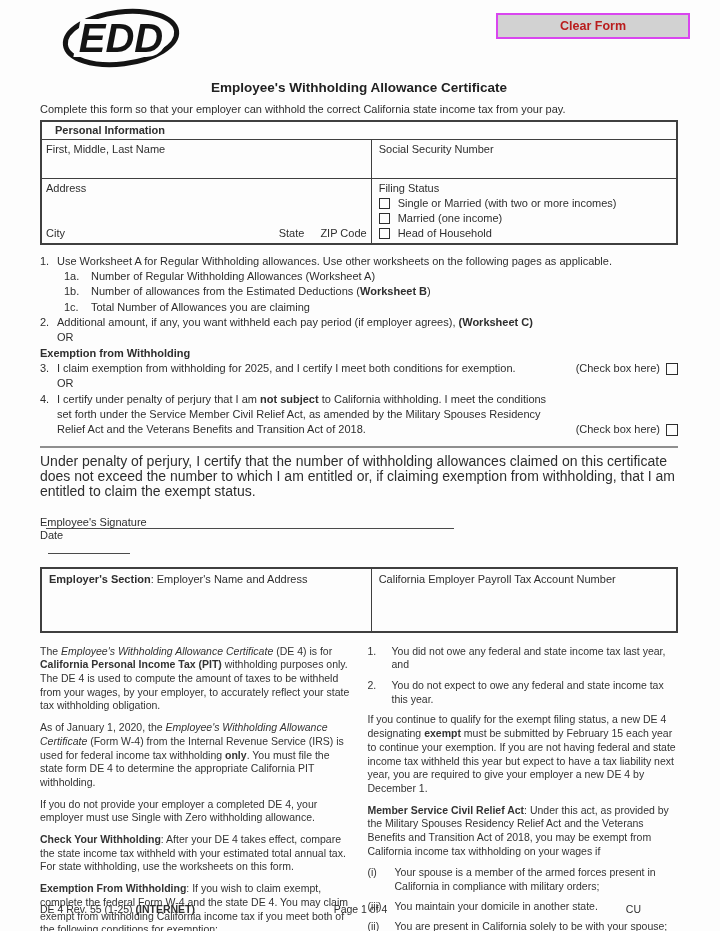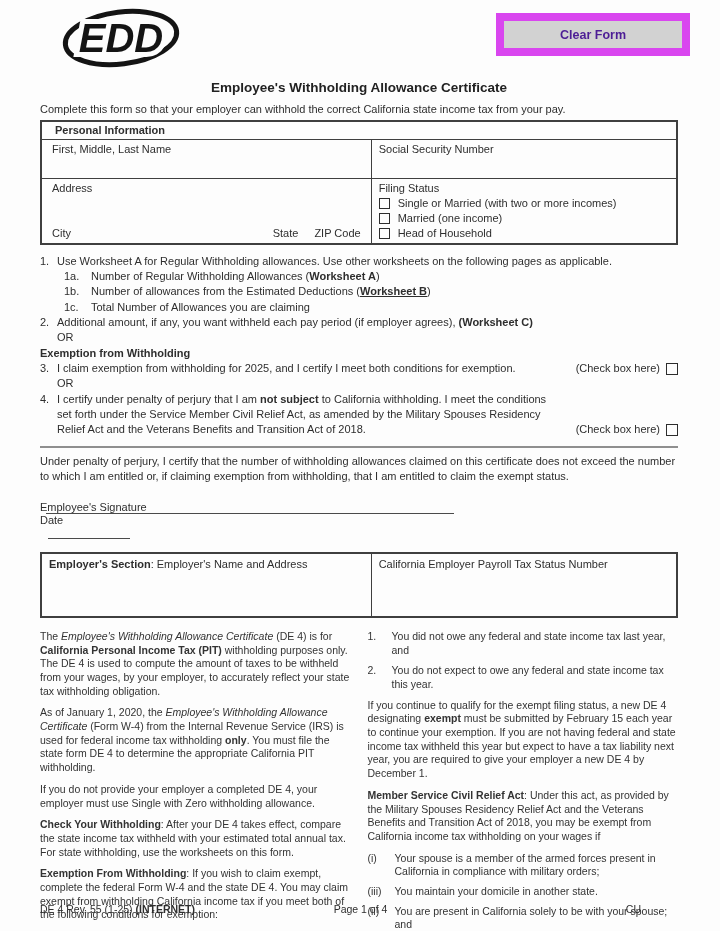--- a/index.html
+++ b/index.html
@@ -10,36 +10,36 @@
     color: #2e2e2e;
     overflow: hidden;
   }
   .page { position: relative; width: 720px; height: 931px; background: #fdfdfd; padding: 0 42px 0 40px; }
 
   
   .header { position: relative; height: 96px; }
   .logo { position: absolute; left: 20px; top: 6px; }
   .clear-form {
     position: absolute; right: -12px; top: 13px;
-    width: 194px; height: 43px;
-    background: #d2d2d2; border: 8px solid #d946ef;
+    width: 194px; height: 26px;
+    background: #d2d2d2; border: 2px solid #d946ef;
     font-family: "Liberation Sans", sans-serif;
-    font-weight: bold; font-size: 12.5px; color: #4c1d95;
+    font-weight: bold; font-size: 12.5px; color: #b91c1c;
     cursor: pointer;
   }
   .title { position: absolute; left: 0; right: 0; bottom: 1px; text-align: center; font-size: 13.5px; font-weight: bold; color: #222; }
   .intro { font-size: 11px; margin: 7px 0 5px; }
 
   
   .box { border: 2px solid #3f3f3f; background: #fdfdfd; }
   .pi-header { font-weight: bold; font-size: 11px; padding: 2px 13px 3px; border-bottom: 1.5px solid #3f3f3f; }
   .pi-row { display: flex; font-size: 11px; }
   .pi-row.r1 { border-bottom: 1.5px solid #3f3f3f; min-height: 39px; }
   .pi-row.r2 { min-height: 64px; justify-content: center; }
-  .cell-l { width: 52%; border-right: 1.5px solid #3f3f3f; padding: 3px 10px; display: flex; flex-direction: column; }
+  .cell-l { width: 52%; border-right: 1.5px solid #3f3f3f; padding: 3px 4px; display: flex; flex-direction: column; }
   .cell-r { flex: 1; padding: 3px 7px; }
   .city-row { margin-top: auto; display: flex; align-items: flex-end; padding-bottom: 1px; }
   .city-row .grow { flex: 1; }
   .city-row .state { margin-right: 16px; }
   .opt { display: flex; align-items: center; gap: 8px; margin-top: 3px; }
   .cb { width: 11px; height: 11px; border: 1.5px solid #2d2d2d; background: #fdfdfd; flex: none; display: inline-block; }
 
   
   .list { margin-top: 9px; font-size: 11px; }
   .li { display: flex; line-height: 15.2px; }
@@ -48,21 +48,21 @@
   .li.sub .n { width: 27px; }
   .or { margin-left: 17px; line-height: 15.2px; font-size: 11px; }
   .sec-head { font-weight: bold; font-size: 11px; line-height: 16px; }
   .li34 { display: flex; font-size: 11px; line-height: 15.2px; }
   .li34 .n { width: 17px; flex: none; }
   .li34 .txt { max-width: 500px; }
   .check { margin-left: auto; display: flex; align-items: center; gap: 6px; white-space: nowrap; align-self: flex-end; }
   .cb2 { width: 12px; height: 12px; border: 1.5px solid #2d2d2d; background: #fdfdfd; display: inline-block; }
 
   .divider { border: none; border-top: 2px solid #8f8f8f; margin: 9px 0 6px; }
-  .perjury { font-size: 11px; line-height: 14.8px; }
+  .perjury { font-size: 14px; line-height: 14.8px; }
 
   
   .sig-row { display: flex; font-size: 11px; margin: 17px 0 13px; flex-direction: column; }
   .fill-line { border-bottom: 1.4px solid #4a4a4a; height: 13px; }
   .sig-line { flex: 1; margin: 0 9px 0 6px; max-width: 408px; }
   .date-line { width: 82px; margin-left: 8px; }
 
   
   .emp { display: flex; min-height: 66px; font-size: 11px; }
   .emp .cell-l, .emp .cell-r { padding: 4px 7px; }
@@ -139,25 +139,25 @@
     </div>
   </div>
 
   <div class="list">
     <div class="li">
       <span class="n">1.</span>
       <span>Use Worksheet A for Regular Withholding allowances. Use other worksheets on the following pages as applicable.</span>
     </div>
     <div class="li sub">
       <span class="n">1a.</span>
-      <span><span>Number of Regular Withholding Allowances (</span><span style="font-weight: bold;">Worksheet A</span><span>)</span></span>
+      <span><span>Number of Regular Withholding Allowances (</span><span style="font-weight: normal;">Worksheet A</span><span>)</span></span>
     </div>
     <div class="li sub">
       <span class="n">1b.</span>
-      <span><span>Number of allowances from the Estimated Deductions (</span><span style="font-weight: bold; text-decoration: underline;">Worksheet B</span><span>)</span></span>
+      <span><span>Number of allowances from the Estimated Deductions (</span><span style="font-weight: bold;">Worksheet B</span><span>)</span></span>
     </div>
     <div class="li sub">
       <span class="n">1c.</span>
       <span>Total Number of Allowances you are claiming</span>
     </div>
     <div class="li">
       <span class="n">2.</span>
       <span><span>Additional amount, if any, you want withheld each pay period (if employer agrees), </span><span style="font-weight: bold;">(Worksheet C)</span></span>
     </div>
     <div class="or">OR</div>
@@ -191,21 +191,21 @@
     <span class="fill-line sig-line"></span>
     <span>Date</span>
     <span class="fill-line date-line"></span>
   </div>
 
   <div class="box emp">
     <div class="cell-l">
       <span><span style="font-weight: bold;">Employer's Section</span><span>: Employer's Name and Address</span></span>
     </div>
     <div class="cell-r">
-      <span>California Employer Payroll Tax Status Number</span>
+      <span>California Employer Payroll Tax Account Number</span>
     </div>
   </div>
 
   <div class="columns">
     <div class="col">
       <p><span>The </span><span style="font-style: italic;">Employee's Withholding Allowance Certificate</span><span> (DE 4) is for </span><span style="font-weight: bold;">California Personal Income Tax (PIT)</span><span> withholding purposes only. The DE 4 is used to compute the amount of taxes to be withheld from your wages, by your employer, to accurately reflect your state tax withholding obligation.</span></p>
       <p><span>As of January 1, 2020, the </span><span style="font-style: italic;">Employee's Withholding Allowance Certificate</span><span> (Form W-4) from the Internal Revenue Service (IRS) is used for federal income tax withholding </span><span style="font-weight: bold;">only</span><span>. You must file the state form DE 4 to determine the appropriate California PIT withholding.</span></p>
       <p>If you do not provide your employer a completed DE 4, your employer must use Single with Zero withholding allowance.</p>
       <p><span style="font-weight: bold;">Check Your Withholding</span><span>: After your DE 4 takes effect, compare the state income tax withheld with your estimated total annual tax. For state withholding, use the worksheets on this form.</span></p>
       <p><span style="font-weight: bold;">Exemption From Withholding</span><span>: If you wish to claim exempt, complete the federal Form W-4 and the state DE 4. You may claim exempt from withholding California income tax if you meet both of the following conditions for exemption:</span></p>

